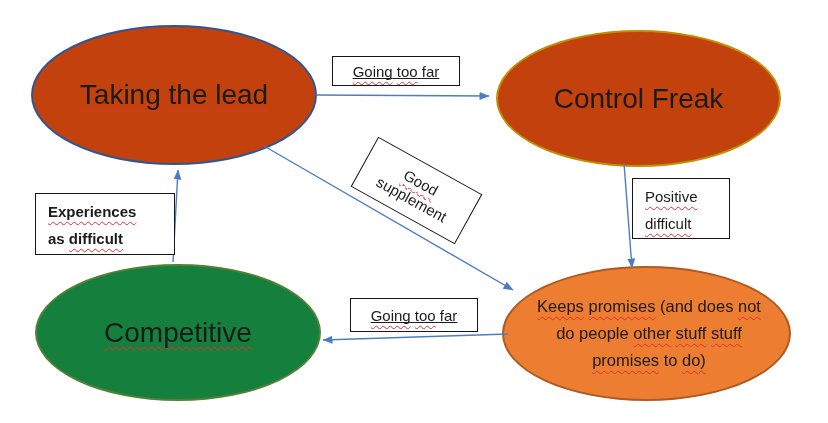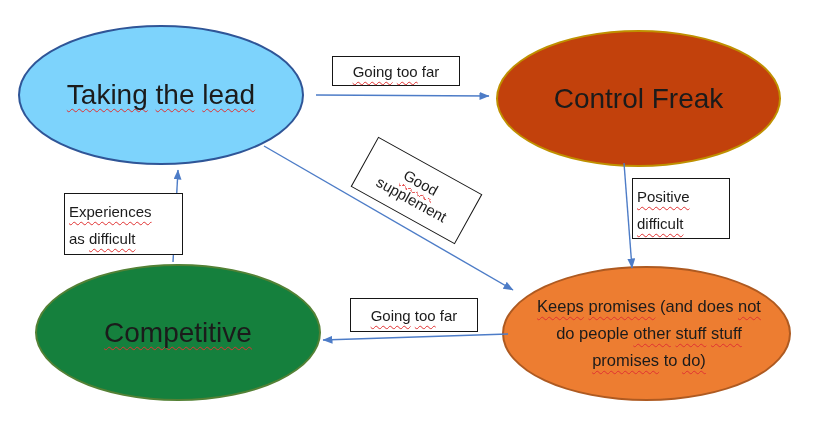--- a/index.html
+++ b/index.html
@@ -16,22 +16,22 @@
     display:flex; align-items:center; justify-content:center; text-align:center;
     border:2.5px solid #000;
   }
   .node-label-big { font-size:28px; line-height:32px; white-space:nowrap; }
   .node-label-small { font-size:16.5px; line-height:27px; width:280px; }
 
   .label-box {
     position:absolute; background:#ffffff; border:1.5px solid #161616; z-index:3;
     font-size:15px; box-sizing:border-box;
   }
-  .centered { display:flex; align-items:center; justify-content:center; text-align:left; }
-  .left-text { padding:4px 6px 0 4px; line-height:27px; }
+  .centered { display:flex; align-items:center; justify-content:center; text-align:left;text-decoration:underline; }
+  .left-text { padding:4px 6px 0 12px; line-height:27px; }
   .rot { transform:rotate(29deg); display:flex; flex-direction:column;
          align-items:center; justify-content:center; text-align:center; line-height:19px; }
 
   .sq {
     text-decoration-line:underline;
     text-decoration-style:wavy;
     text-decoration-color:var(--sq,#e03131);
     text-decoration-thickness:1px;
     text-underline-offset:4px;
     text-decoration-skip-ink:none;
@@ -48,21 +48,21 @@
         <path class="arrowhead-path" d="M0,0 L10,4 L0,8 Z"></path>
       </marker>
     </defs>
     <line class="connector" x1="316" y1="95" x2="489" y2="96" marker-end="url(#arw)"></line>
     <line class="connector" x1="624" y1="163" x2="632" y2="268" marker-end="url(#arw)"></line>
     <line class="connector" x1="264" y1="146" x2="513" y2="290" marker-end="url(#arw)"></line>
     <line class="connector" x1="508" y1="334" x2="323" y2="340" marker-end="url(#arw)"></line>
     <line class="connector" x1="173" y1="262" x2="178" y2="170" marker-end="url(#arw)"></line>
   </svg>
 
-  <div class="node" style="left: 18px; top: 25px; width: 282px; height: 136px; background-color: #7dd3fc; border-color: rgb(47, 85, 151);">
+  <div class="node" style="left: 31px; top: 25px; width: 282px; height: 136px; background-color: #c2410c; border-color: rgb(47, 85, 151);">
     <div class="node-label-big"><span class="sq">Taking</span> <span class="sq">the</span> <span class="sq">lead</span></div>
   </div>
 
   <div class="node" style="left: 496px; top: 30px; width: 281px; height: 133px; background-color: #c2410c; border-color: rgb(191, 144, 0);">
     <div class="node-label-big">Control Freak</div>
   </div>
 
   <div class="node" style="left: 35px; top: 264px; width: 282px; height: 133px; background-color: #15803d; border-color: rgb(83, 129, 53);">
     <div class="node-label-big"><span class="sq">Competitive</span></div>
   </div>
@@ -82,21 +82,21 @@
   <div class="label-box rot" style="left:357px; top:162px; width:119px; height:57px;">
     <div><span class="sq">Good</span></div>
     <div><span>supplement</span></div>
   </div>
 
   <div class="label-box left-text" style="left:632px; top:178px; width:98px; height:61px;">
     <div><span class="sq">Positive</span></div>
     <div><span class="sq">difficult</span></div>
   </div>
 
-  <div class="label-box left-text" style="left:64px; top:193px; width:119px; height:62px;">
+  <div class="label-box left-text" style="left:35px; top:193px; width:140px; height:62px;font-weight:bold;">
     <div><span class="sq">Experiences</span></div>
     <div><span>as</span> <span class="sq">difficult</span></div>
   </div>
 
   <div class="label-box centered" style="left:350px; top:298px; width:128px; height:34px;">
     <div><span class="sq">Going</span> <span class="sq">too</span> <span>far</span></div>
   </div>
 
 </div>
 

